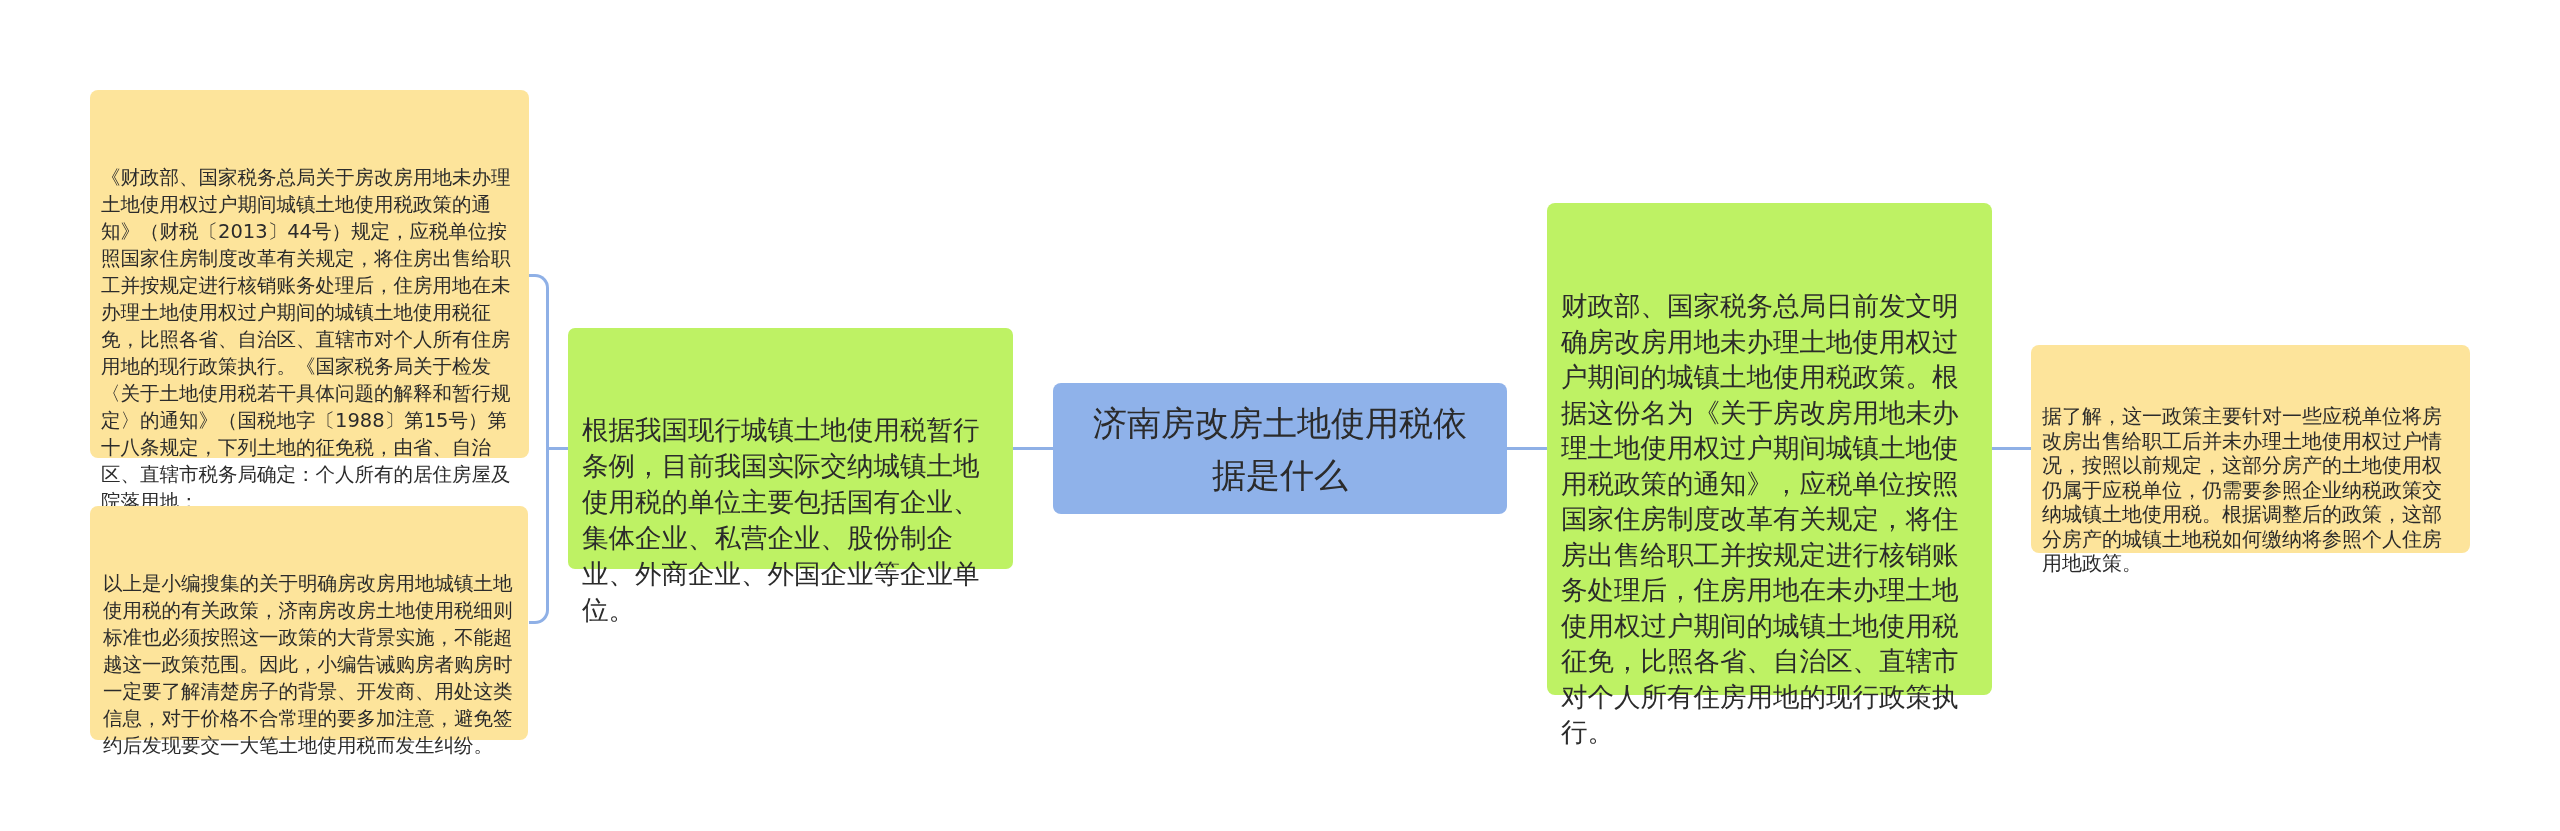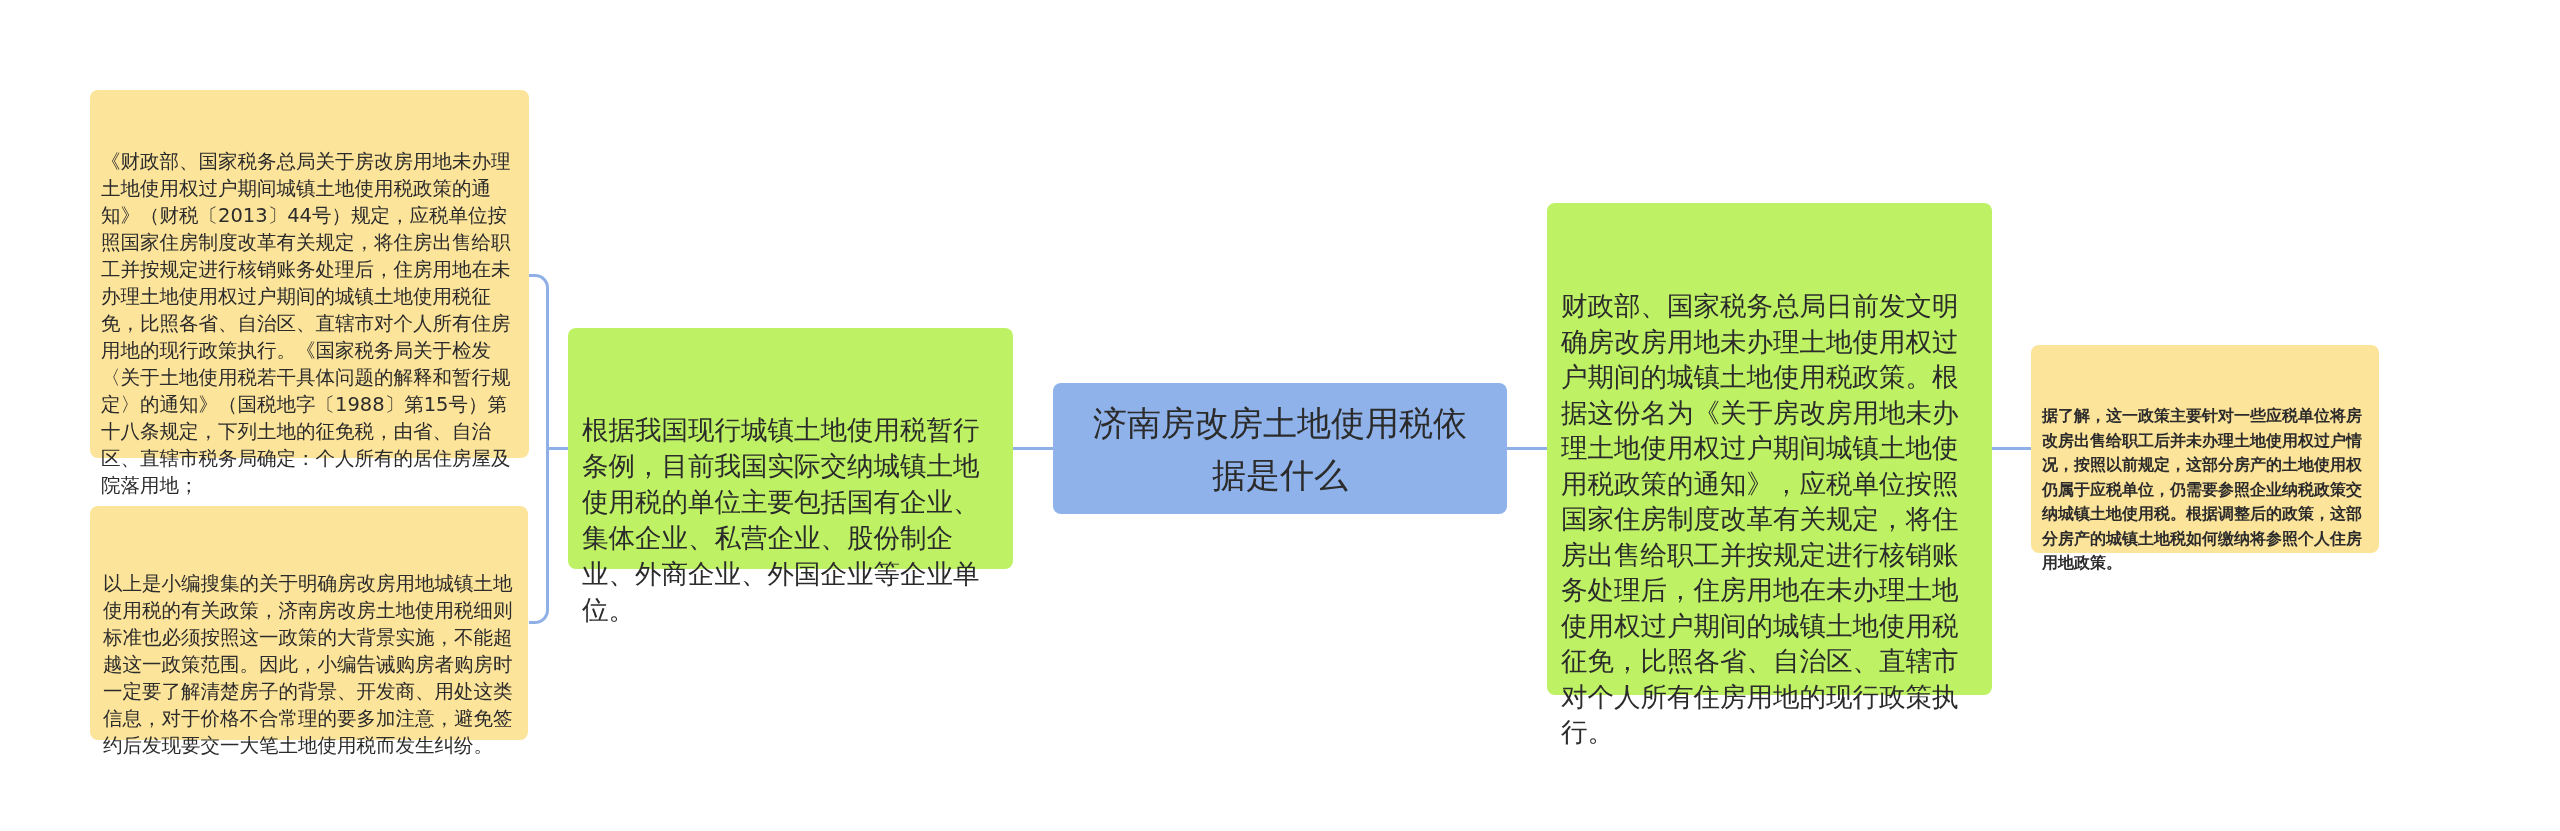--- a/index.html
+++ b/index.html
@@ -16,26 +16,26 @@
   }
   .leaf-light { background: #fde49b; }
   .leaf-dark { background: #bef264; }
   .root { background: #8fb2ea; text-align: center; display: flex; align-items: center; justify-content: flex-start; }
   .line { position: absolute; background: #8fb0e6; }
   .bracket {
     position: absolute; box-sizing: border-box;
     border: 3px solid #8fb0e6; border-left: none;
     border-radius: 0 14px 14px 0;
   }
-  #n-left-1 { left: 90px; top: 90px; width: 439px; height: 368px; padding: 4px 11px; font-size: 19.5px; line-height: 27px; }
+  #n-left-1 { left: 90px; top: 90px; width: 439px; height: 368px; padding: 20px 11px; font-size: 19.5px; line-height: 27px; }
   #n-left-2 { left: 90px; top: 506px; width: 438px; height: 234px; padding: 10px 13px; font-size: 19.5px; line-height: 27px; }
-  #n-mid-left { left: 568px; top: 328px; width: 445px; height: 241px; padding: 12px 14px; font-size: 26.5px; line-height: 36px; }
+  #n-mid-left { left: 568px; top: 328px; width: 445px; height: 241px; padding: 12px 14px; font-size: 26.5px; line-height: 36px; border-radius: 7px; }
   #n-root { left: 1053px; top: 383px; width: 454px; height: 131px; padding: 10px 24px; font-size: 34px; line-height: 52px; }
   #n-mid-right { left: 1547px; top: 203px; width: 445px; height: 492px; padding: 14px 14px; font-size: 26.5px; line-height: 35.5px; }
-  #n-right { left: 2031px; top: 345px; width: 348px; height: 208px; padding: 10px 11px; font-size: 16px; line-height: 24.5px; font-weight: bold; }
+  #n-right { left: 2031px; top: 345px; width: 439px; height: 208px; padding: 10px 11px; font-size: 20px; line-height: 24.5px; }
   .txt { display: block; }
   #n-root .txt { width: 100%; }
 </style>
 </head>
 <body>
 
 <div class="bracket" style="left:529px; top:274px; width:20px; height:350px;"></div>
 <div class="line" style="left:548px; top:447px; width:20px; height:3px;"></div>
 <div class="line" style="left:1013px; top:447px; width:40px; height:3px;"></div>
 <div class="line" style="left:1507px; top:447px; width:40px; height:3px;"></div>

